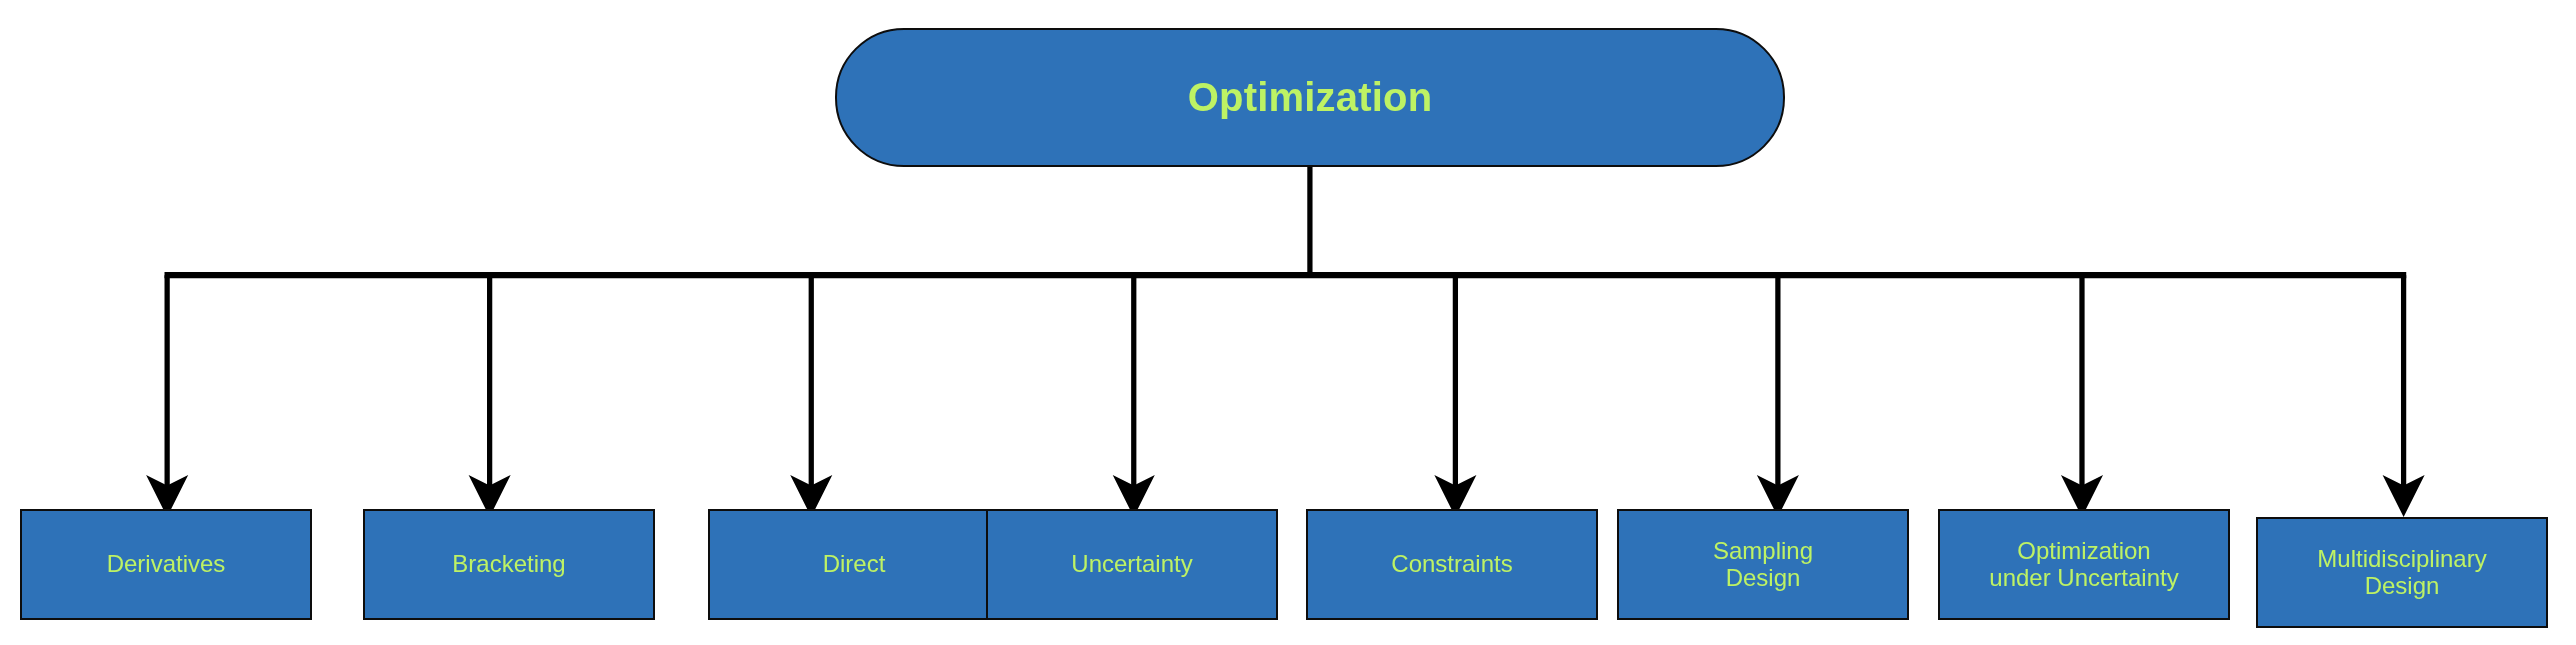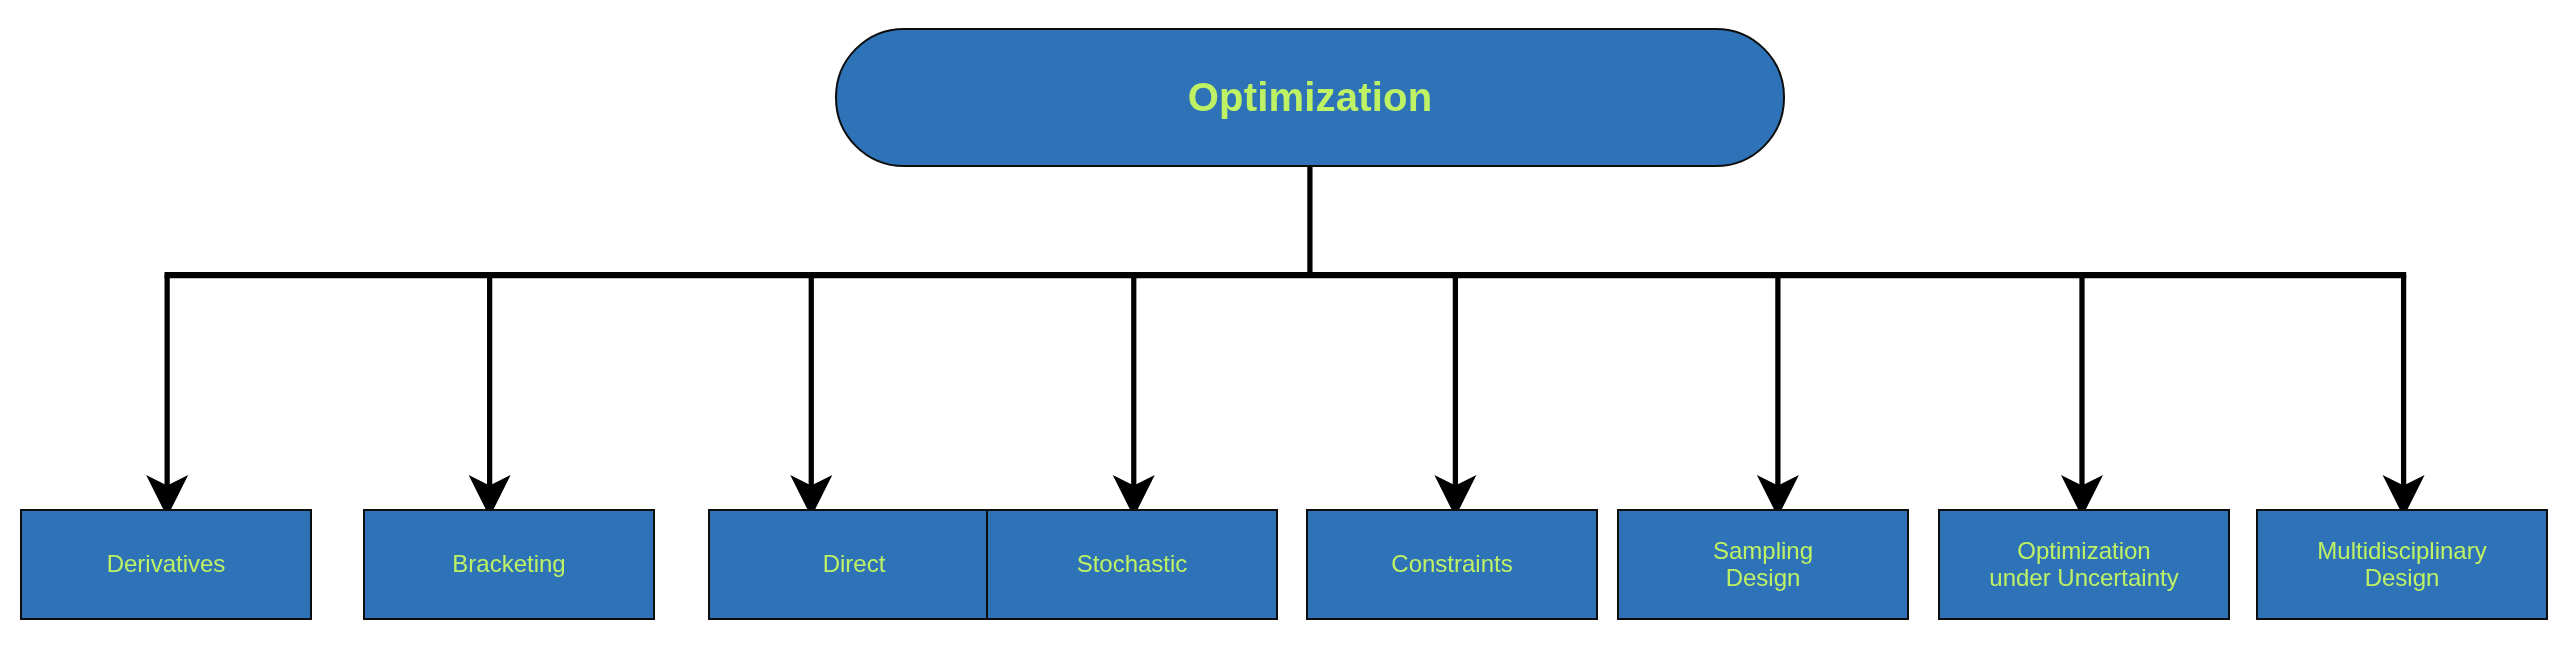--- a/index.html
+++ b/index.html
@@ -57,21 +57,21 @@
     font-weight: normal;
     padding: 0 5.3px;
   }
   .leaf-0 { left: 20px; }
   .leaf-1 { left: 328px; margin-left: 35px; }
   .leaf-2 { left: 664px; margin-left: 44px; }
   .leaf-3 { left: 986px; }
   .leaf-4 { left: 1306px; }
   .leaf-5 { left: 1617px; }
   .leaf-6 { left: 1938px; }
-  .leaf-7 { left: 2256px; }
+  .leaf-7 { left: 2256px; margin-top: 8px; }
 </style>
 </head>
 <body>
 
 <div id="canvas">
 
   <svg id="edges" viewBox="0 0 2938 736" width="2576" height="645" xmlns="http://www.w3.org/2000/svg">
     <defs>
       <marker id="arrowhead" markerWidth="10" markerHeight="10" refX="5" refY="5" orient="auto" markerUnits="strokeWidth">
         <path d="M 1 1 L 9 5 L 1 9 L 3 5 Z" fill="#000000"></path>
@@ -90,21 +90,21 @@
     <line x1="2028" y1="314" x2="2028" y2="566" stroke="#000000" stroke-width="6" marker-end="url(#arrowhead)"></line>
     <line x1="2375" y1="314" x2="2375" y2="566" stroke="#000000" stroke-width="6" marker-end="url(#arrowhead)"></line>
     <line x1="2742" y1="314" x2="2742" y2="566" stroke="#000000" stroke-width="6" marker-end="url(#arrowhead)"></line>
   </svg>
 
   <div class="node root">Optimization</div>
 
   <div class="node leaf leaf-0">Derivatives</div>
   <div class="node leaf leaf-1">Bracketing</div>
   <div class="node leaf leaf-2">Direct</div>
-  <div class="node leaf leaf-3">Stochastic</div>
+  <div class="node leaf leaf-3">Uncertainty</div>
   <div class="node leaf leaf-4">Constraints</div>
   <div class="node leaf leaf-5">Sampling
 Design</div>
   <div class="node leaf leaf-6">Optimization
 under Uncertainty</div>
   <div class="node leaf leaf-7">Multidisciplinary
 Design</div>
 
 </div>
 

